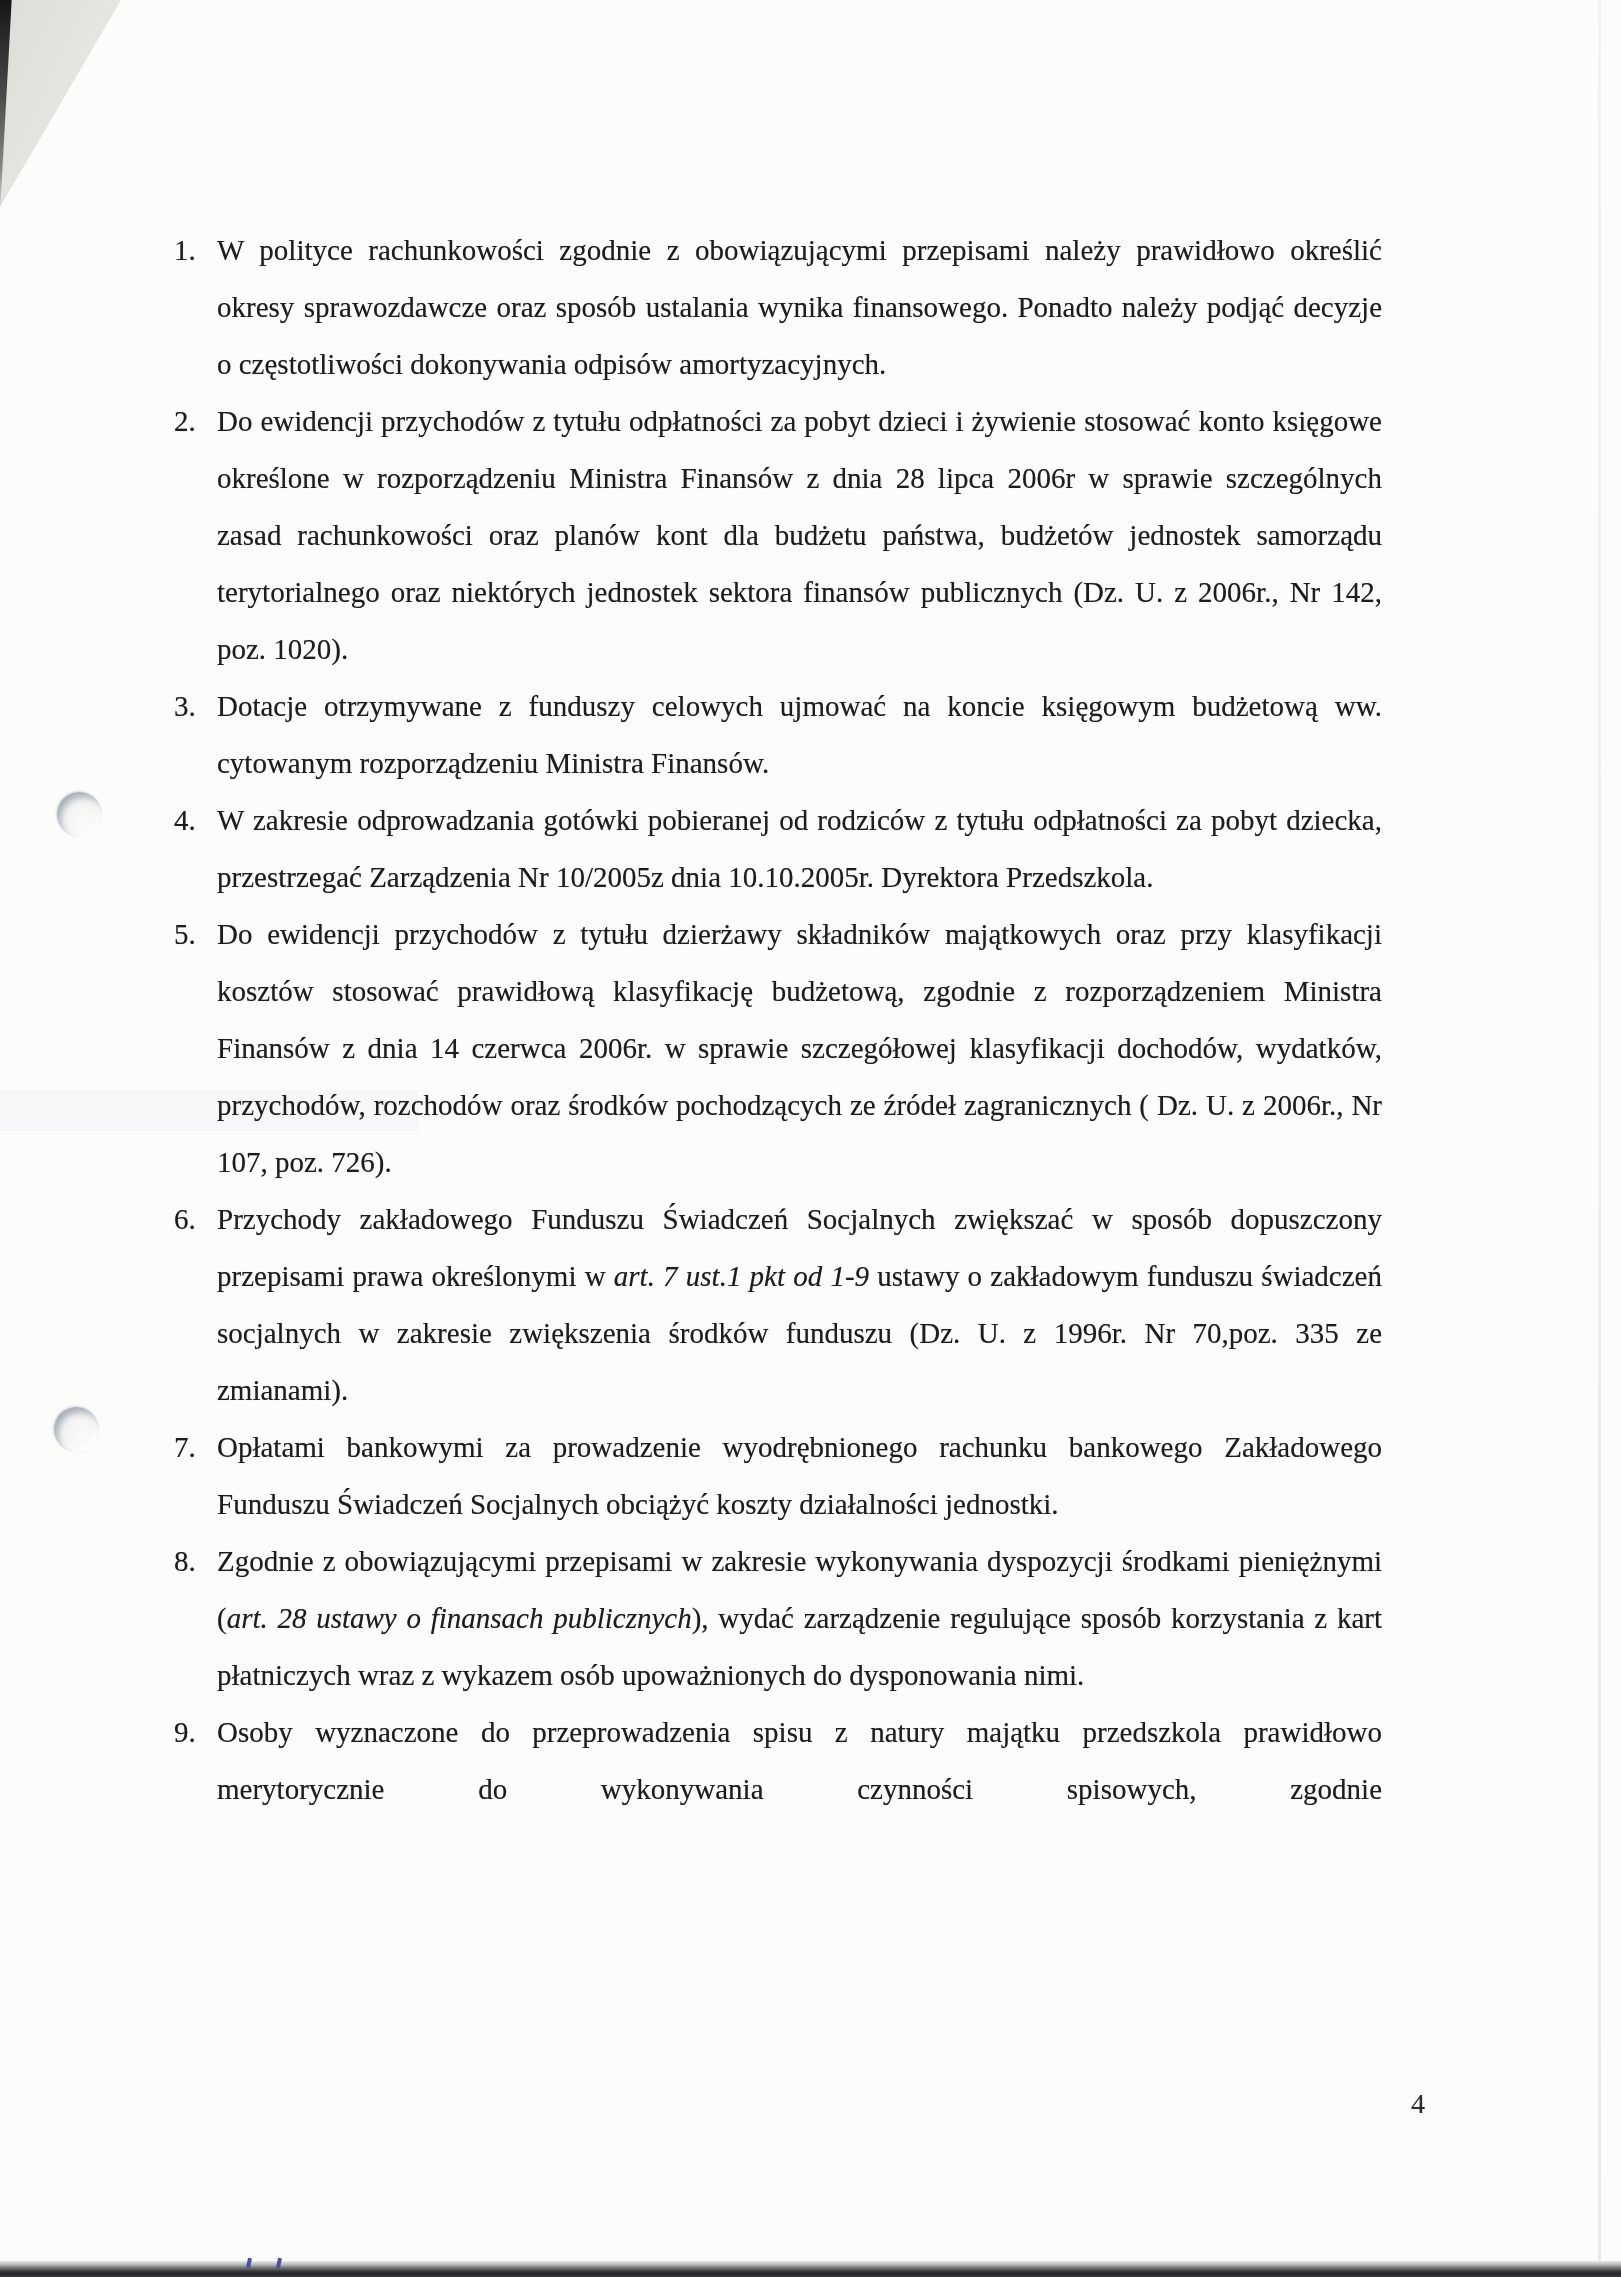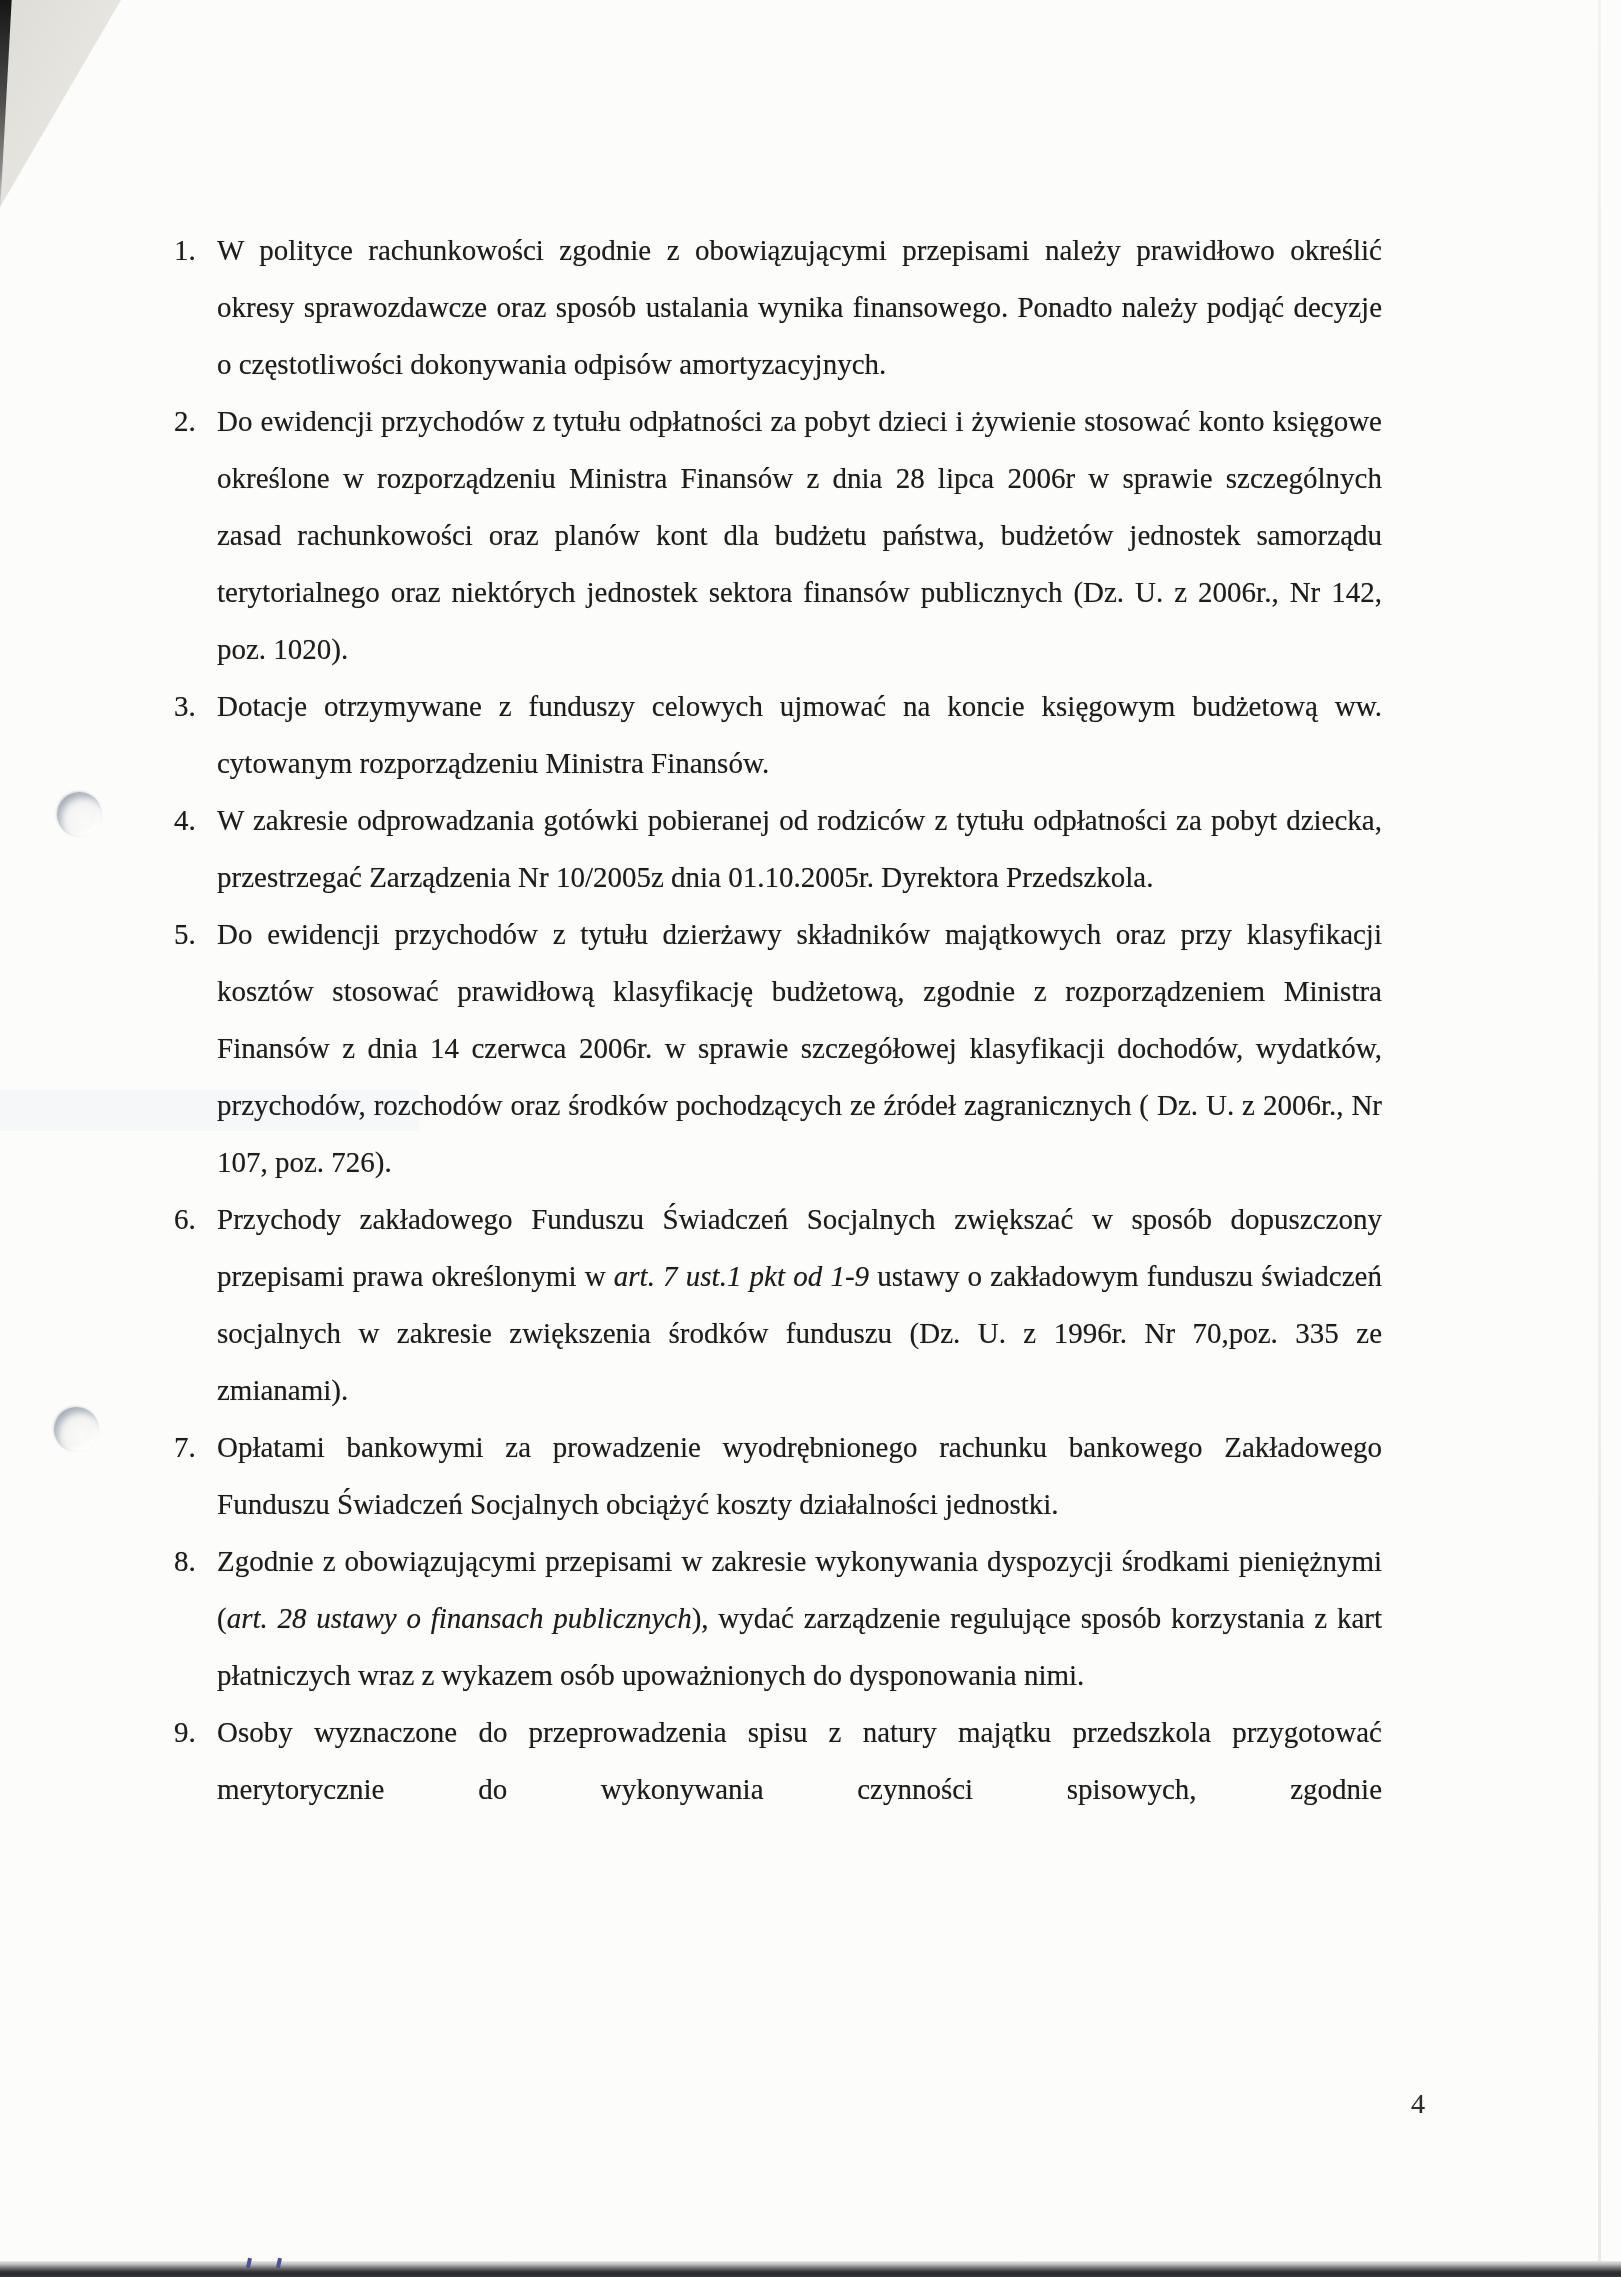--- a/index.html
+++ b/index.html
@@ -129,41 +129,41 @@
       <div class="li">
         <span class="num">2.</span>
         <div class="txt"><span>Do ewidencji przychodów z tytułu odpłatności za pobyt dzieci i żywienie stosować konto księgowe określone w rozporządzeniu Ministra Finansów z dnia 28 lipca 2006r w sprawie szczególnych zasad rachunkowości oraz planów kont dla budżetu państwa, budżetów jednostek samorządu terytorialnego oraz niektórych jednostek sektora finansów publicznych (Dz. U. z 2006r., Nr 142, poz. 1020).</span></div>
       </div>
       <div class="li">
         <span class="num">3.</span>
         <div class="txt"><span>Dotacje otrzymywane z funduszy celowych ujmować na koncie księgowym budżetową ww. cytowanym rozporządzeniu Ministra Finansów.</span></div>
       </div>
       <div class="li">
         <span class="num">4.</span>
-        <div class="txt"><span>W zakresie odprowadzania gotówki pobieranej od rodziców z tytułu odpłatności za pobyt dziecka, przestrzegać Zarządzenia Nr 10/2005z dnia 01.10.2005r. Dyrektora Przedszkola.</span></div>
+        <div class="txt"><span>W zakresie odprowadzania gotówki pobieranej od rodziców z tytułu odpłatności za pobyt dziecka, przestrzegać Zarządzenia Nr 10/2005z dnia 10.10.2005r. Dyrektora Przedszkola.</span></div>
       </div>
       <div class="li">
         <span class="num">5.</span>
         <div class="txt"><span>Do ewidencji przychodów z tytułu dzierżawy składników majątkowych oraz przy klasyfikacji kosztów stosować prawidłową klasyfikację budżetową, zgodnie z rozporządzeniem Ministra Finansów z dnia 14 czerwca 2006r. w sprawie szczegółowej klasyfikacji dochodów, wydatków, przychodów, rozchodów oraz środków pochodzących ze źródeł zagranicznych ( Dz. U. z 2006r., Nr 107, poz. 726).</span></div>
       </div>
       <div class="li">
         <span class="num">6.</span>
         <div class="txt"><span>Przychody zakładowego Funduszu Świadczeń Socjalnych zwiększać w sposób dopuszczony przepisami prawa określonymi w </span><em>art. 7 ust.1 pkt od 1-9</em><span> ustawy o zakładowym funduszu świadczeń socjalnych w zakresie zwiększenia środków funduszu (Dz. U. z 1996r. Nr 70,poz. 335 ze zmianami).</span></div>
       </div>
       <div class="li">
         <span class="num">7.</span>
         <div class="txt"><span>Opłatami bankowymi za prowadzenie wyodrębnionego rachunku bankowego Zakładowego Funduszu Świadczeń Socjalnych obciążyć koszty działalności jednostki.</span></div>
       </div>
       <div class="li">
         <span class="num">8.</span>
         <div class="txt"><span>Zgodnie z obowiązującymi przepisami w zakresie wykonywania dyspozycji środkami pieniężnymi (</span><em>art. 28 ustawy o finansach publicznych</em><span>), wydać zarządzenie regulujące sposób korzystania z kart płatniczych wraz z wykazem osób upoważnionych do dysponowania nimi.</span></div>
       </div>
       <div class="li">
         <span class="num">9.</span>
-        <div class="txt" style="text-align-last: justify;"><span>Osoby wyznaczone do przeprowadzenia spisu z natury majątku przedszkola przygotować merytorycznie do wykonywania czynności spisowych, zgodnie</span></div>
+        <div class="txt" style="text-align-last: justify;"><span>Osoby wyznaczone do przeprowadzenia spisu z natury majątku przedszkola prawidłowo merytorycznie do wykonywania czynności spisowych, zgodnie</span></div>
       </div>
     </div>
 
   <div class="page-number">4</div>
 
   <div class="bottom-bar">
     <span class="tick tick-1"></span>
     <span class="tick tick-2"></span>
   </div>
 

